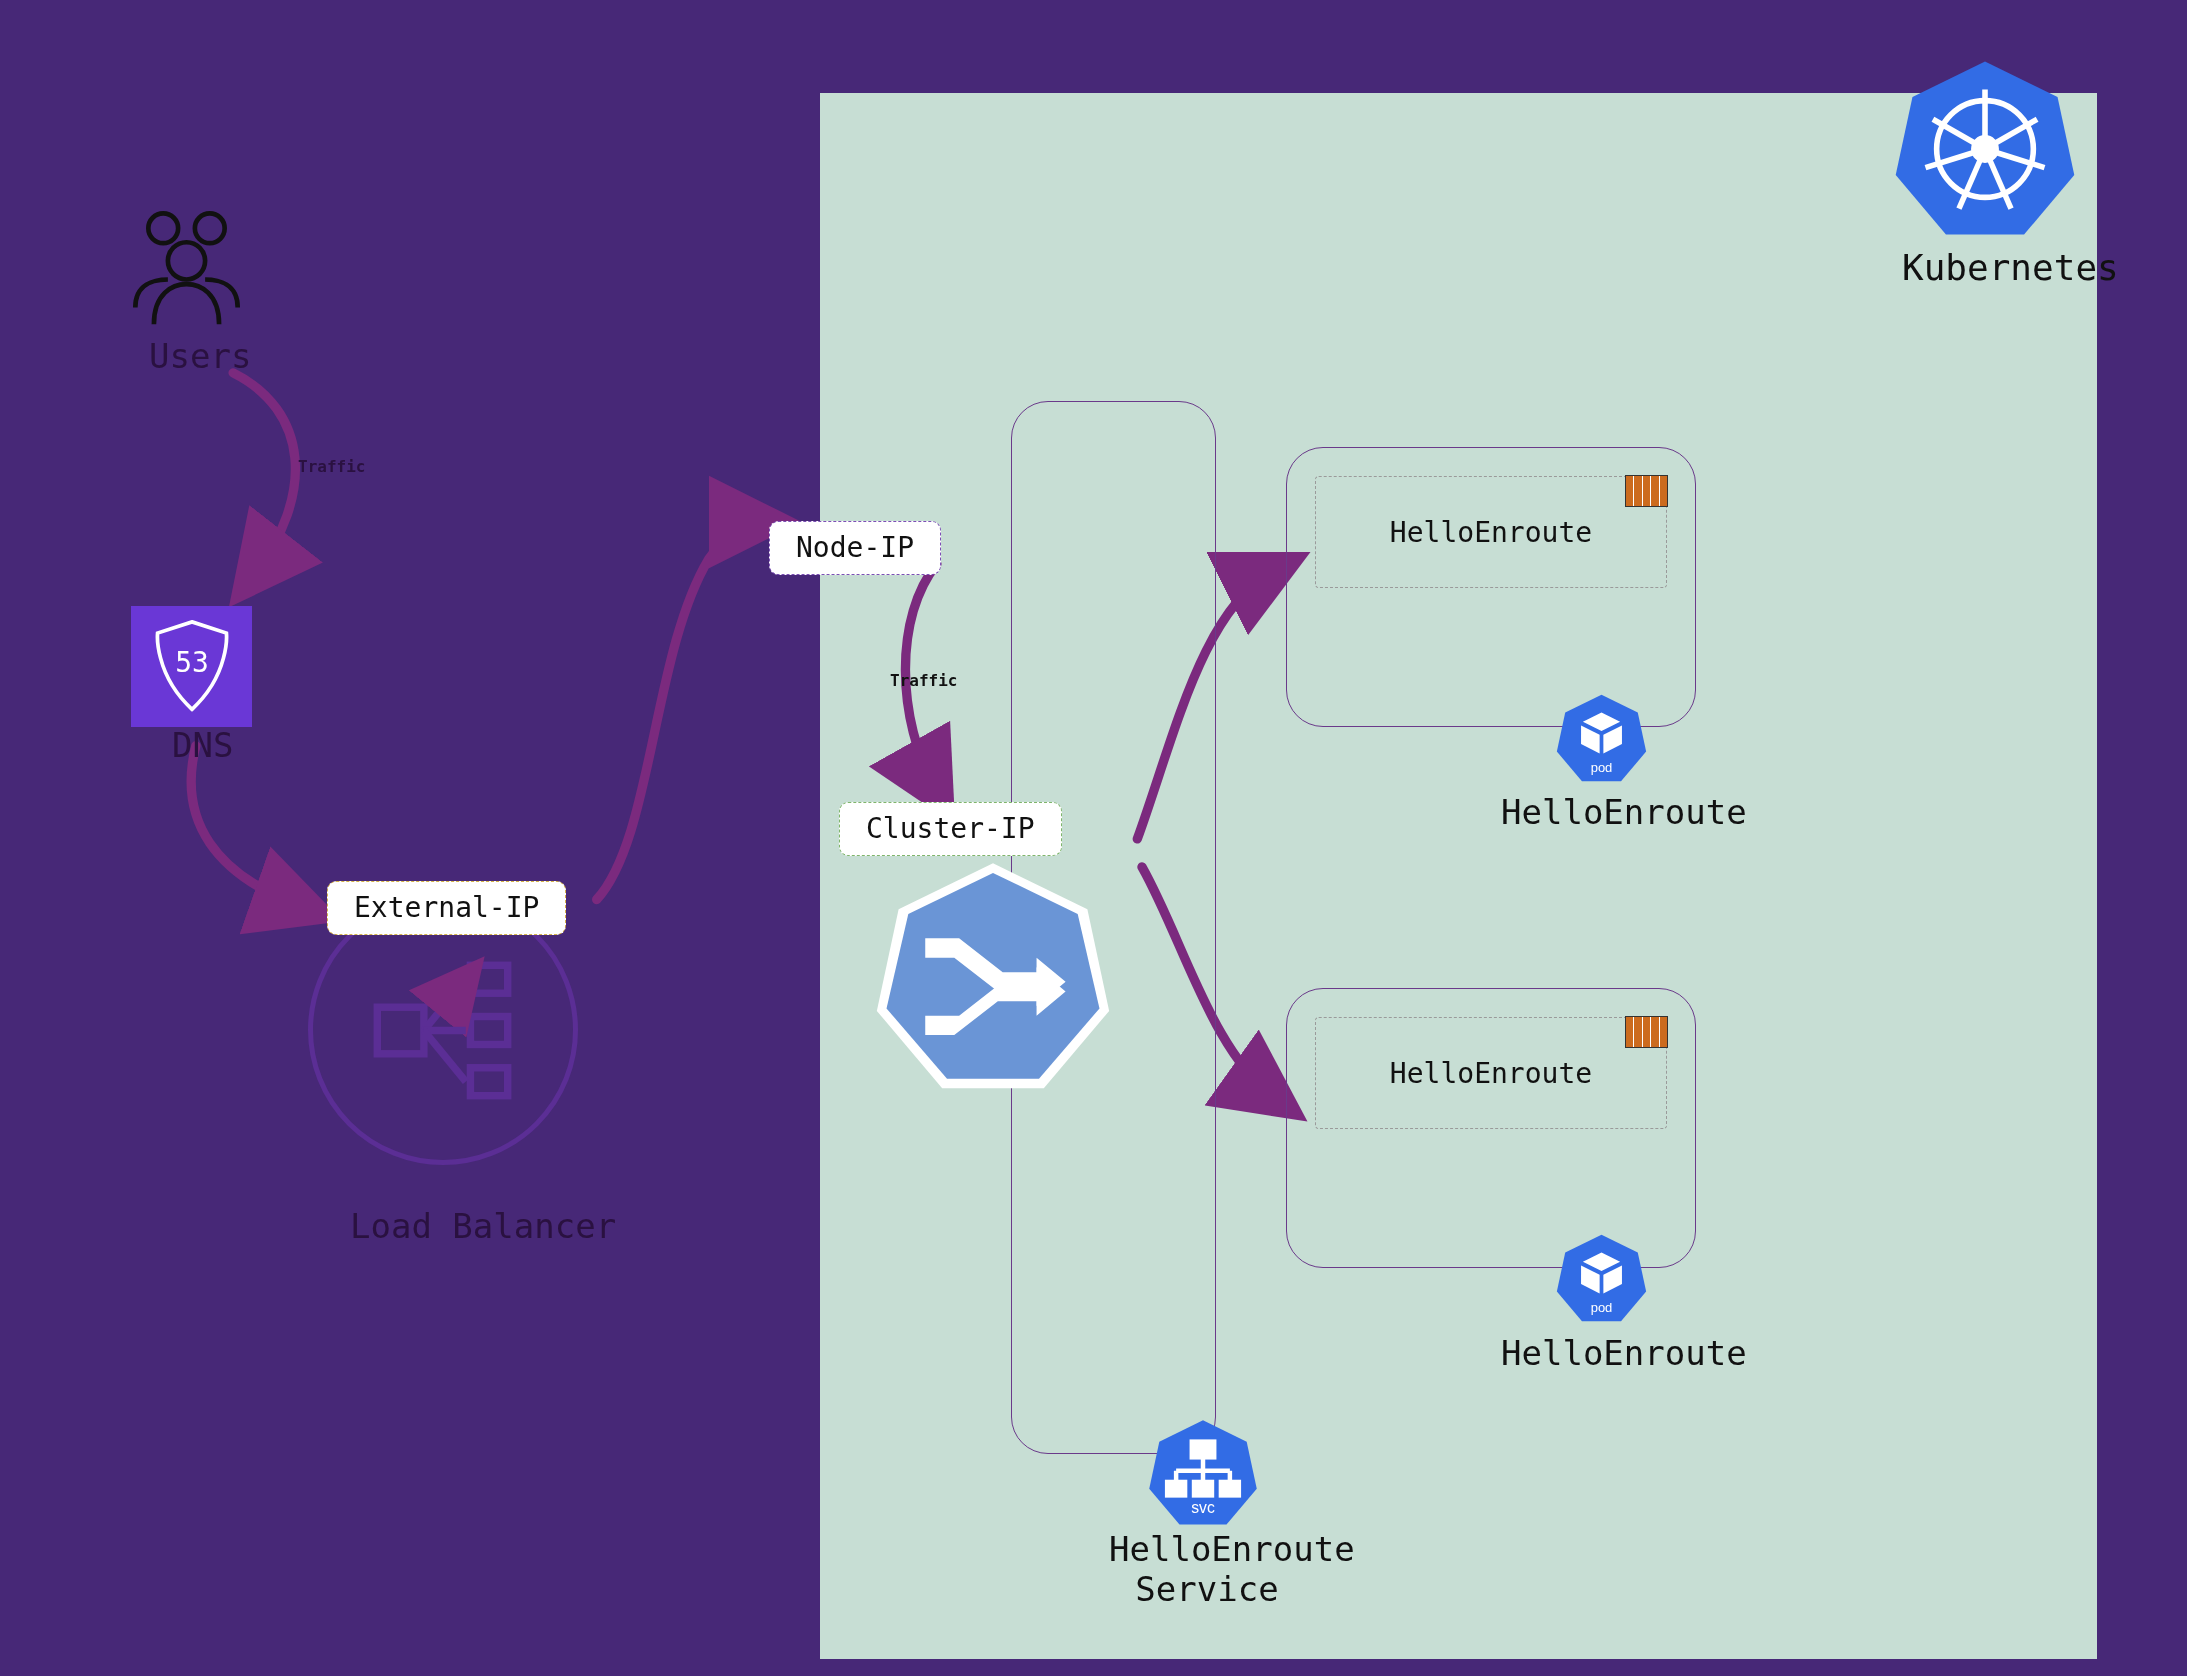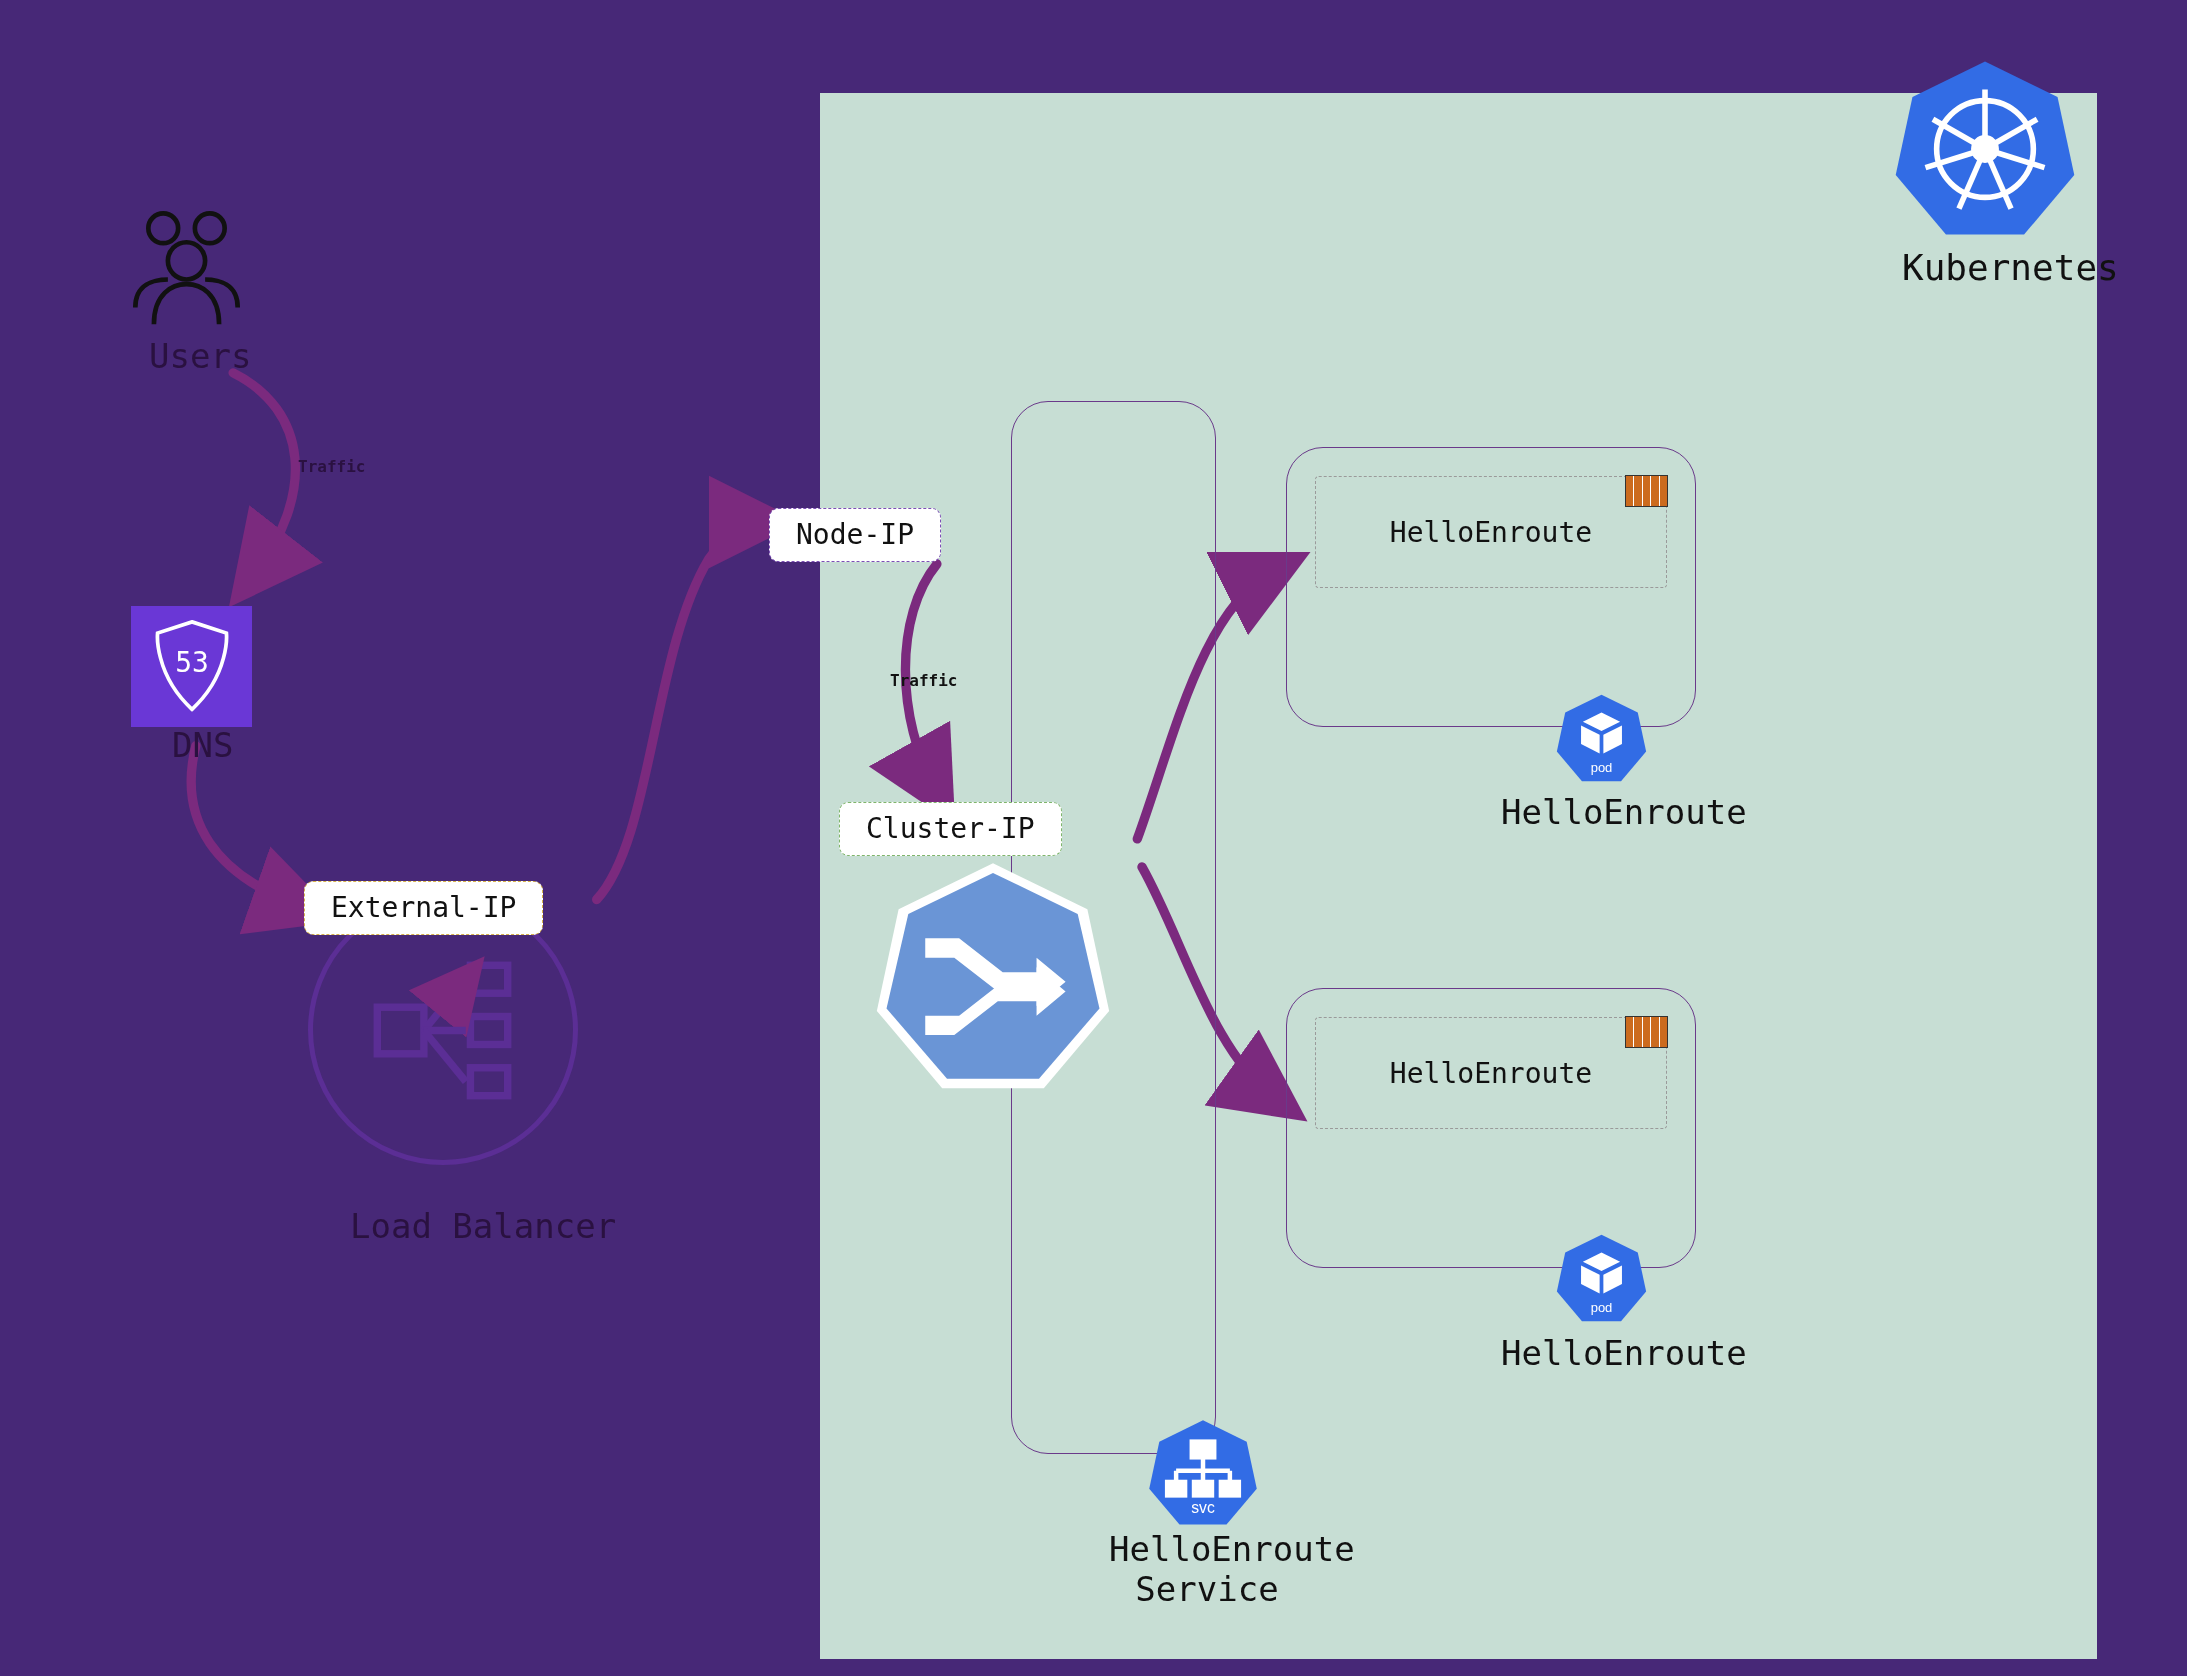--- a/index.html
+++ b/index.html
@@ -172,25 +172,25 @@
       <rect x="110" y="10" width="40" height="30"></rect>
       <rect x="110" y="65" width="40" height="30"></rect>
       <rect x="110" y="120" width="40" height="30"></rect>
       <path d="M 60 80 L 105 25" marker-end="url(#arrow)" stroke="#5b2e95"></path>
       <path d="M 60 80 L 105 80"></path>
       <path d="M 60 80 L 105 135"></path>
     </svg>
   </div>
   <div class="text dark-on-purple" style="left:350px;top:1206px">Load Balancer</div>
 
-  <div class="chip dashed-yellow" style="left:304px;top:881px">External-IP</div>
+  <div class="chip dashed-yellow" style="left:327px;top:881px">External-IP</div>
 
   <div class="svc-box"></div>
 
-  <div class="chip dashed-purple" style="left:769px;top:508px">Node-IP</div>
+  <div class="chip dashed-purple" style="left:769px;top:521px">Node-IP</div>
 
   <div class="text tiny" style="left:890px;top:671px;color:#111">Traffic</div>
 
   <div class="chip dashed-green" style="left:839px;top:802px">Cluster-IP</div>
 
   <div class="hept" style="left:872px;top:856px">
     <svg width="242" height="242" viewBox="0 0 100 100">
       <polygon points="50,3 89,22 98,64 71,96 29,96 2,64 11,22" fill="#ffffff"></polygon>
       <polygon points="50,7 85,24 94,63 69,92 31,92 6,63 15,24" fill="#6a95d6"></polygon>
       <g fill="#fff">

